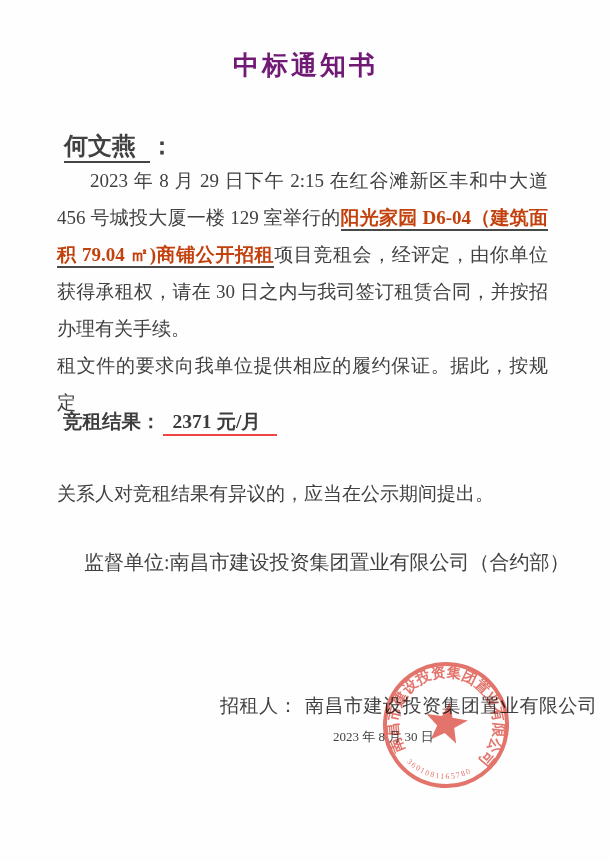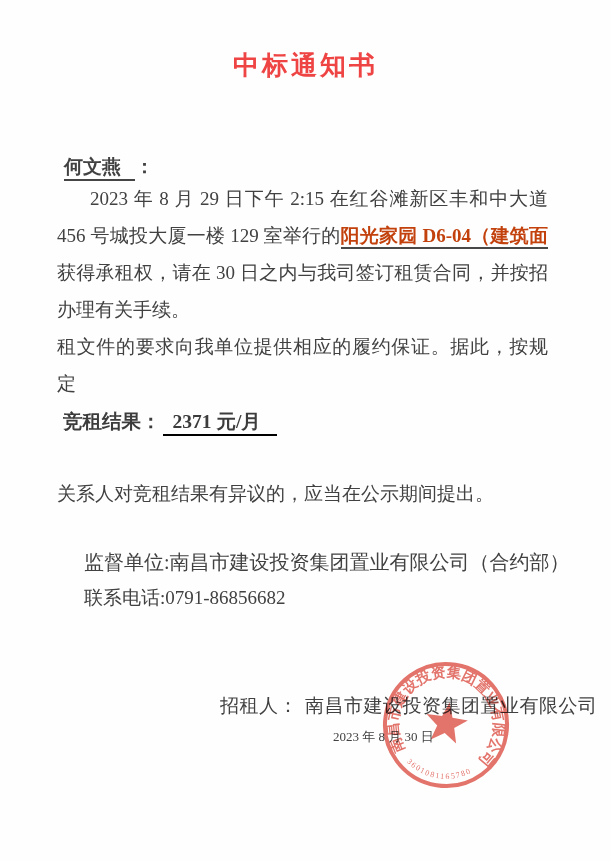--- a/index.html
+++ b/index.html
@@ -12,60 +12,59 @@
     font-family: "Liberation Serif", "DejaVu Serif", serif;
     color: #414141;
   }
   .doc-title {
     position: absolute;
     top: 48px; left: 0; right: 0;
     text-align: center;
     font-size: 26px;
     font-weight: bold;
     letter-spacing: 3px;
-    color: #ef4444;
+    color: #701a75;
   }
   .salutation {
     position: absolute;
     top: 130px; left: 64px;
-    font-size: 19px;
+    font-size: 24px;
     font-weight: bold;
-    margin-top: 24px;
   }
   .salutation .name {
     border-bottom: 2px solid #454545;
     padding: 0 14px 2px 0;
   }
   .para {
     position: absolute;
     left: 57px;
     width: 491px;
     font-size: 19px;
   }
   #para-body { top: 162px; }
   #para-notice { top: 476px; }
   .pline { line-height: 37px; height: 37px; white-space: nowrap; }
   #para-notice .pline { line-height: 36px; height: 36px; }
   .pline.just { text-align: justify; text-align-last: justify; white-space: normal; }
-  .pline.indent { text-indent: 33px; margin-top: 18px; }
+  .pline.indent { text-indent: 33px; }
   .hl {
     font-weight: bold;
     color: #c2410c;
     border-bottom: 2px solid #484848;
     padding-bottom: 1px;
   }
   .result-line {
     position: absolute;
     top: 408px; left: 63px;
     font-size: 19.5px;
     font-weight: bold;
     color: #3c3c3c;
   }
   .result-line .value {
-    border-bottom: 2px solid #000000;
+    border-bottom: 2px solid #ef4444;
     padding: 0 16px 2px 10px;
     margin-left: 2px;
   }
   .supervisor-line {
     position: absolute;
     top: 549px; left: 84px;
     font-size: 20px;
   }
   .phone-line {
     position: absolute;
@@ -102,36 +101,36 @@
 
   <div class="doc-title">中标通知书</div>
 
   <div class="salutation">
     <span class="name">何文燕</span><span>：</span>
   </div>
 
   <div class="para" id="para-body">
       <div class="pline indent just"><span>2023 年 8 月 29 日下午 2:15 在红谷滩新区丰和中大道</span></div>
       <div class="pline just"><span>456 号城投大厦一楼 129 室举行的</span><span class="hl">阳光家园 D6-04（建筑面</span></div>
+      <div class="pline just"><span class="hl">积 79.04 ㎡)商铺公开招租</span><span>项目竞租会，经评定，由你单位</span></div>
       <div class="pline just"><span>获得承租权，请在 30 日之内与我司签订租赁合同，并按招</span></div>
       <div class="pline"><span>办理有关手续。</span></div>
       <div class="pline just"><span>租文件的要求向我单位提供相应的履约保证。据此，按规定</span></div>
     </div>
 
   <div class="result-line">
     <span>竞租结果：</span><span class="value">2371 元/月</span>
   </div>
 
   <div class="para" id="para-notice">
       <div class="pline"><span>关系人对竞租结果有异议的，应当在公示期间提出。</span></div>
     </div>
 
   <div class="supervisor-line">监督单位:南昌市建设投资集团置业有限公司（合约部）</div>
 
-  <div class="phone-line">联系电话:0791-86856682</div>
 
   <div class="signature-line">
     <span>招租人：</span><span class="company">南昌市建设投资集团置业有限公司</span>
   </div>
 
   <div class="date-line">2023 年 8 月 30 日</div>
 
   <div class="seal">
     <svg width="132" height="132" viewBox="0 0 132 132">
       <defs>

